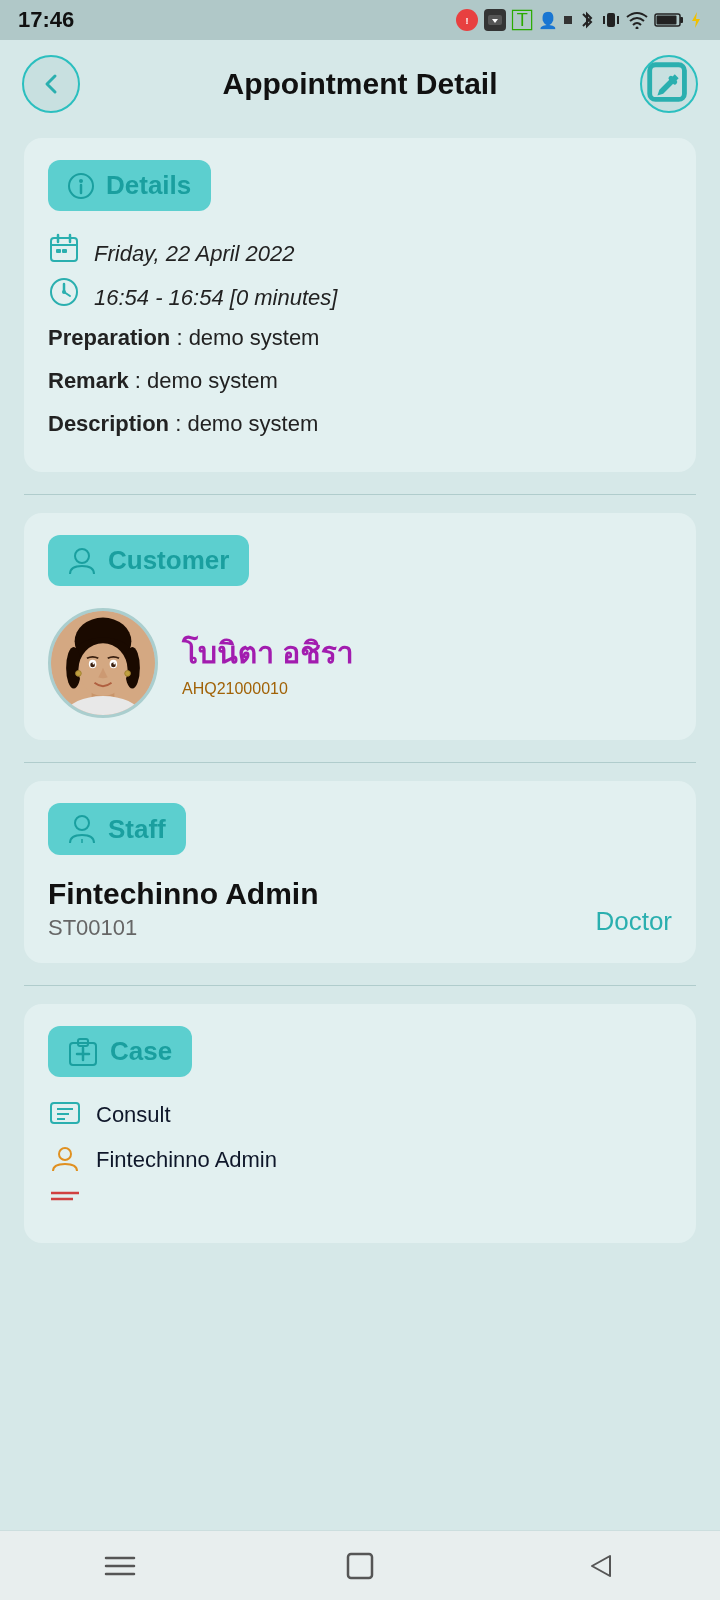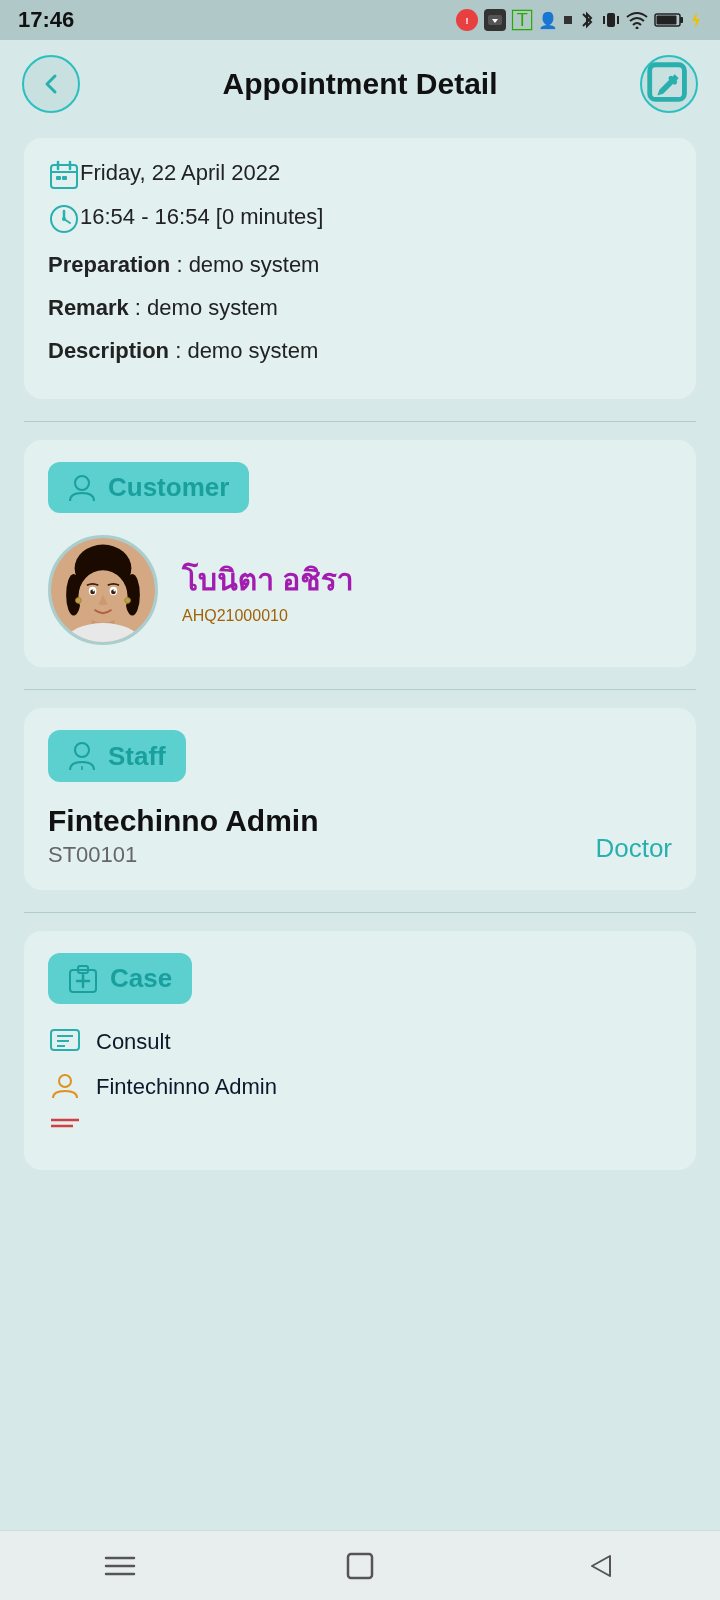--- a/index.html
+++ b/index.html
@@ -102,22 +102,24 @@
     }
     .section-header-label {
       font-size: 26px;
       font-weight: 600;
       color: #1a9f9f;
     }
 
     
     .detail-row {
       display: flex;
-      align-items: flex-start;
+      align-items: flex-end;
+      gap: 14px;
       margin-bottom: 10px;
+      font-style: italic;
     }
     .detail-icon {
       width: 32px;
       text-align: center;
       flex-shrink: 0;
     }
     .detail-text {
       font-size: 22px;
       color: #222;
     }
@@ -289,20 +291,28 @@
       <rect x="4" y="4" width="18" height="18" rx="3" stroke="#2aafaf" fill="none"></rect>
       <path d="M17 9 l2 2 -8 8 -3 1 1 -3 8 -8z" fill="#2aafaf" stroke="none"></path>
       <line x1="15" y1="11" x2="17" y2="13"></line>
     </svg>
   </div>
 </div>
 
 <div class="content">
 
   <div class="section-card">
+    <div class="section-header">
+      <svg width="26" height="26" viewBox="0 0 26 26">
+        <circle cx="13" cy="13" r="12" stroke="#1a9f9f" stroke-width="2" fill="none"></circle>
+        <circle cx="13" cy="8" r="2" fill="#1a9f9f"></circle>
+        <line x1="13" y1="12" x2="13" y2="20" stroke="#1a9f9f" stroke-width="2.5" stroke-linecap="round"></line>
+      </svg>
+      <span class="section-header-label">Details</span>
+    </div>
 
     <div class="detail-row">
       <div class="detail-icon">
         <svg width="30" height="30" viewBox="0 0 30 30">
           <rect x="2" y="5" width="26" height="23" rx="3" stroke="#2aafaf" stroke-width="2" fill="none"></rect>
           <line x1="2" y1="12" x2="28" y2="12" stroke="#2aafaf" stroke-width="2"></line>
           <line x1="9" y1="2" x2="9" y2="9" stroke="#2aafaf" stroke-width="2.5" stroke-linecap="round"></line>
           <line x1="21" y1="2" x2="21" y2="9" stroke="#2aafaf" stroke-width="2.5" stroke-linecap="round"></line>
           <rect x="7" y="16" width="5" height="4" rx="1" fill="#2aafaf"></rect>
           <rect x="13" y="16" width="5" height="4" rx="1" fill="#2aafaf"></rect>

